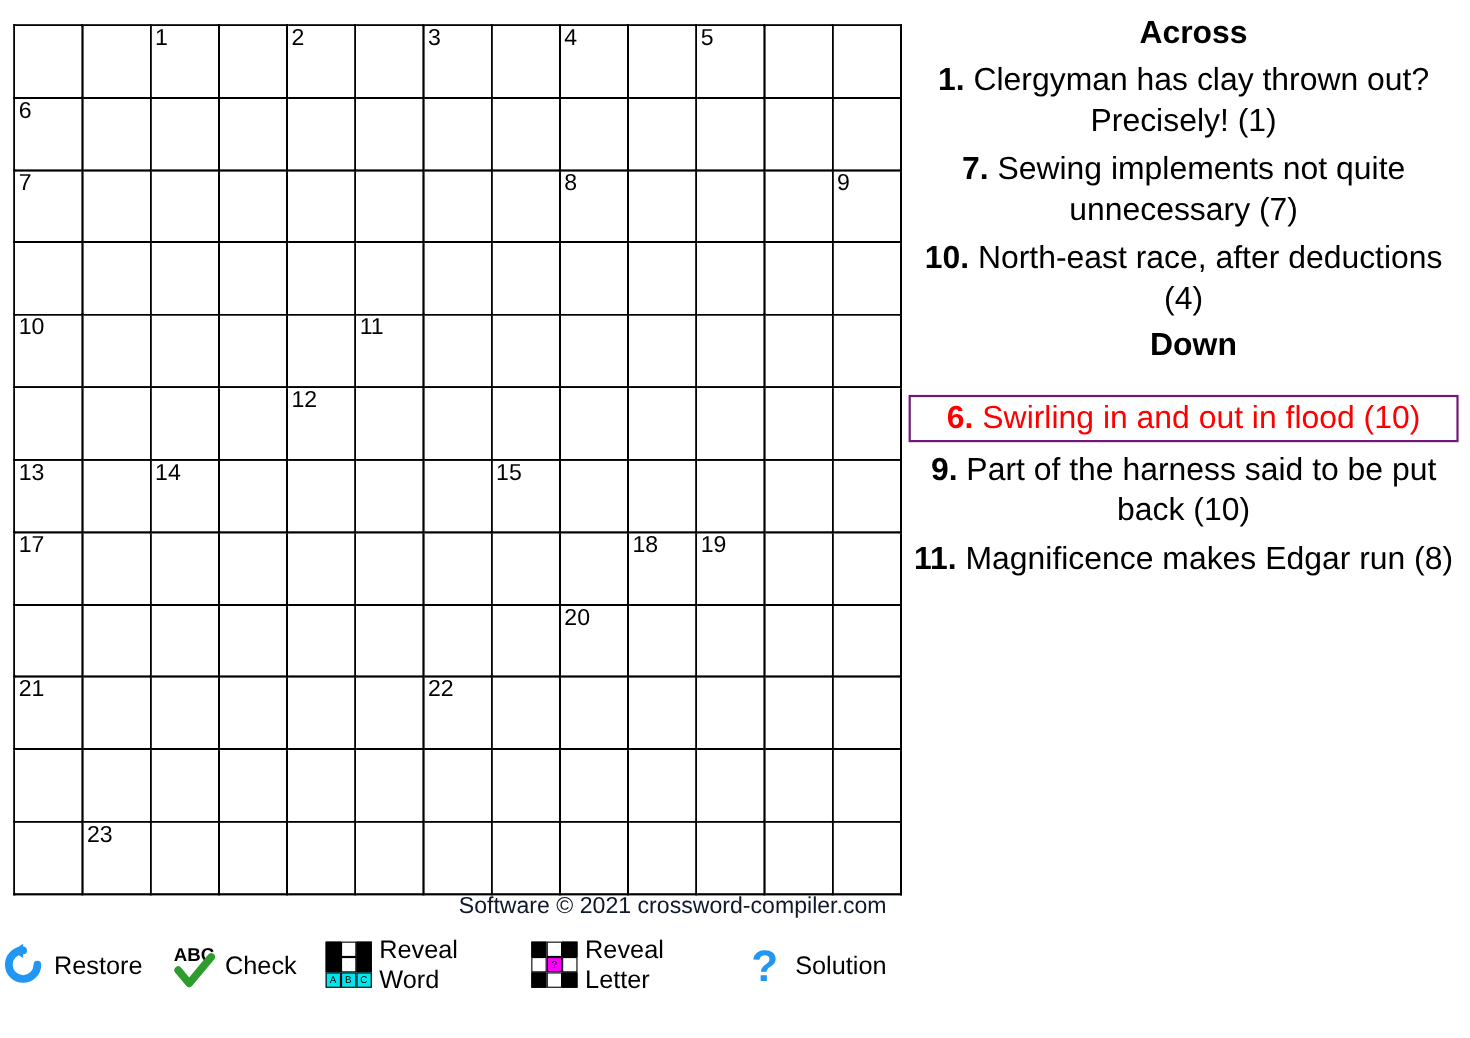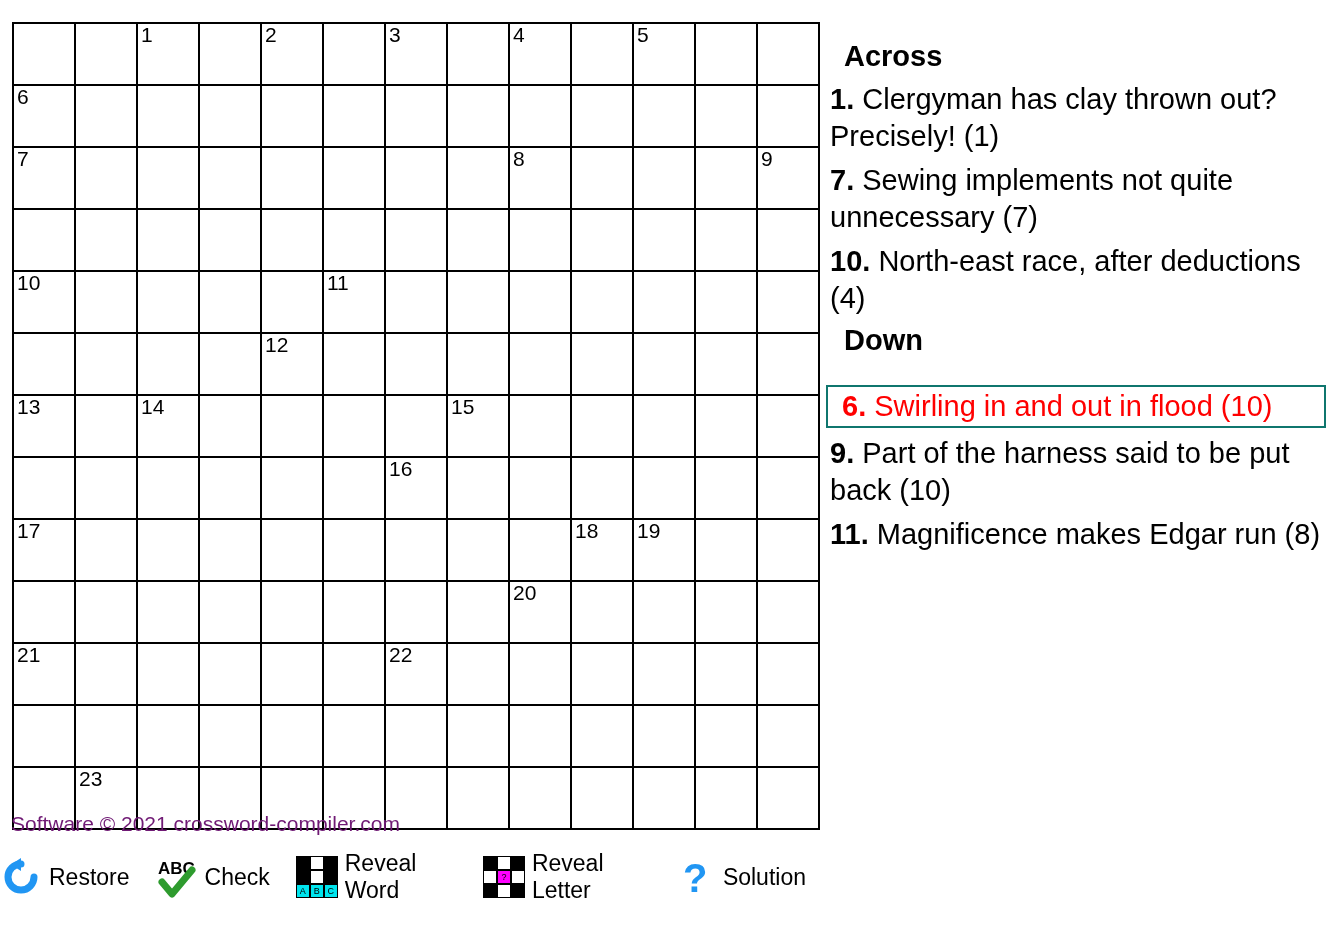--- a/index.html
+++ b/index.html
@@ -50,24 +50,23 @@
     font-family: "Liberation Sans", sans-serif;
     color: #000000;
   }
 
   
   #credit {
     position: absolute;
     left: 0px;
     top: 812px;
     width: 806px;
-    text-align: left;
+    text-align: right;
     font-size: 21px;
-    color: #701a75;
-    margin-left: 11px;
+    color: #0f172a;
   }
 
   
   #toolbar {
     position: absolute;
     left: 0px;
     top: 850px;
     width: 806px;
     display: flex;
     align-items: center;
@@ -90,40 +89,41 @@
   .mini-grid div { border: 1px solid #000; box-sizing: border-box; }
   .mini-grid .b { background: #000; }
   .mini-grid .w { background: #fff; }
   .mini-grid .c { background: #00e5ee; font-size: 9px; line-height: 12px; text-align: center; font-family: "Liberation Sans", sans-serif; }
   .mini-grid .m { background: #ff00ff; font-size: 9px; line-height: 12px; text-align: center; color:#000; }
 
   
   #clues {
     position: absolute;
     left: 826px;
-    top: 34px;
+    top: 8px;
     width: 500px;
+    text-align: center;
   }
   .clue-head {
     font-size: 29px;
     font-weight: bold;
     color: #000000;
     margin: 6px 0 8px 18px;
   }
   .clue {
     font-size: 29px;
     line-height: 37px;
     color: #000000;
     margin: 0 0 7px 0;
     padding: 0 4px;
   }
   .clue .n { font-weight: bold; }
   .clue.active {
     color: #ff0000;
-    border: 2px solid #0f766e;
+    border: 2px solid #701a75;
     padding: 1px 14px;
     margin-top: 28px;
   }
 </style>
 </head>
 <body>
 
 <div id="page">
 
   <div id="grid-wrap">
@@ -255,37 +255,20 @@
             <td></td>
             <td></td>
             <td class="block"></td>
             <td>
               <span class="num">15</span>
             </td>
             <td></td>
             <td></td>
             <td></td>
             <td></td>
-            <td></td>
-          </tr>
-          <tr>
-            <td class="grey"></td>
-            <td class="block"></td>
-            <td></td>
-            <td class="block"></td>
-            <td></td>
-            <td class="block"></td>
-            <td>
-              <span class="num">16</span>
-            </td>
-            <td class="block"></td>
-            <td></td>
-            <td class="block"></td>
-            <td class="block"></td>
-            <td class="block"></td>
             <td></td>
           </tr>
           <tr>
             <td class="grey">
               <span class="num">17</span>
             </td>
             <td></td>
             <td></td>
             <td></td>
             <td></td>

